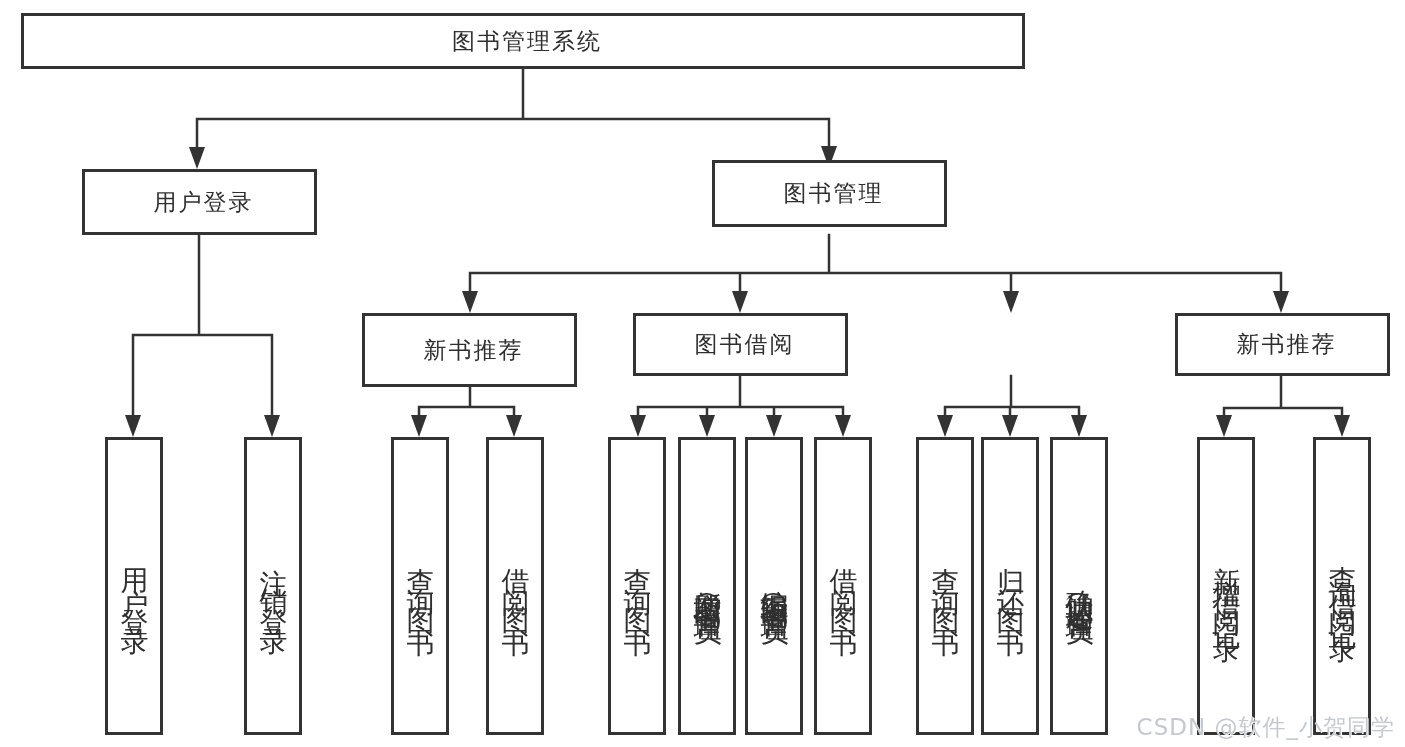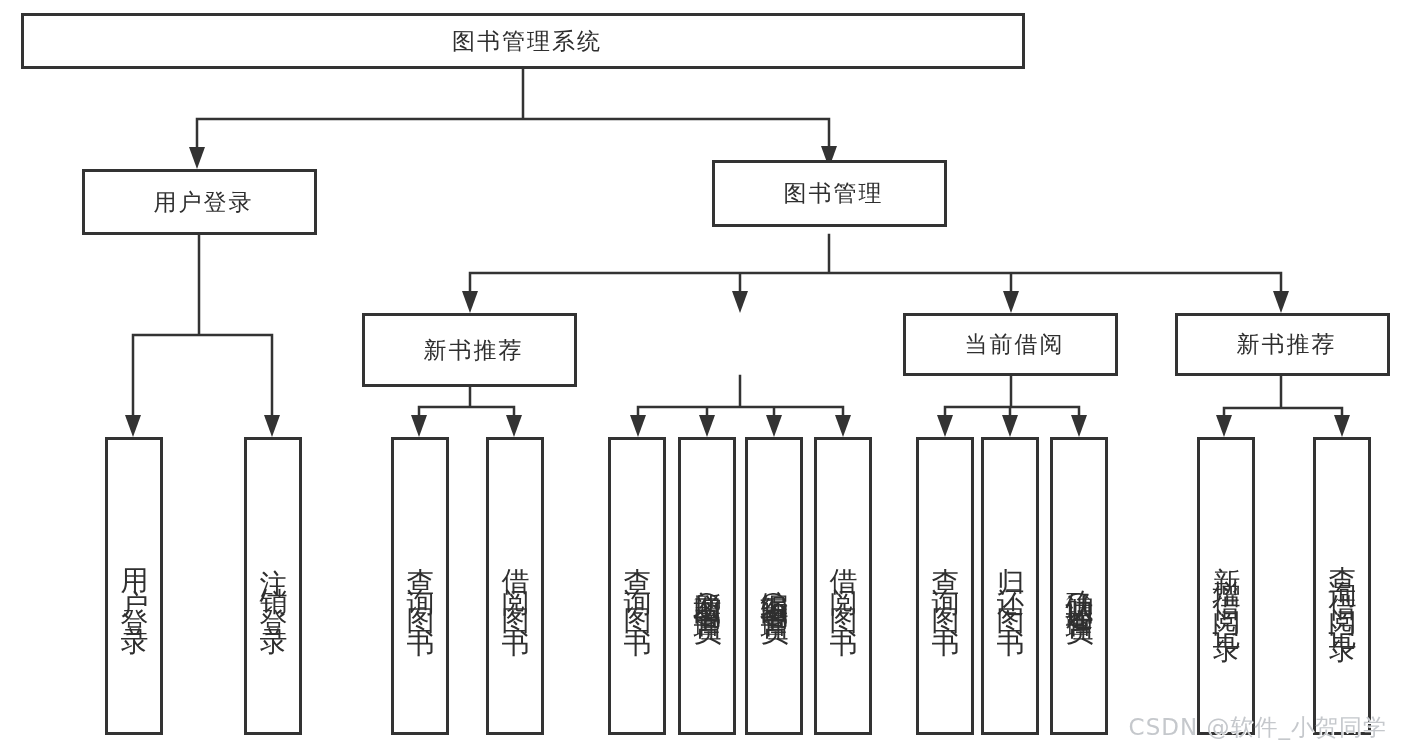--- a/index.html
+++ b/index.html
@@ -22,21 +22,21 @@
   .h-box{font-size:23px;letter-spacing:2px;line-height:1;padding-left:8px;}
   .v-box{padding:6px 0;}
   .v-label{
     writing-mode:vertical-rl;
     line-height:1;
     font-size:28px;
     white-space:nowrap;
   }
   .watermark{
     position:absolute;
-    right:18px;top:712px;
+    right:10px;top:712px;
     z-index:5;
     font-size:23px;
     letter-spacing:1px;
     color:#c5c8cc;
     text-shadow:1px 1px 0 #ffffff;
     white-space:nowrap;
   }
 </style>
 </head>
 <body>
@@ -83,22 +83,22 @@
   <div class="box h-box" style="left:82px;top:169px;width:235px;height:66px;">
     <span>用户登录</span>
   </div>
   <div class="box h-box" style="left:712px;top:160px;width:235px;height:67px;">
     <span>图书管理</span>
   </div>
 
   <div class="box h-box" style="left:362px;top:313px;width:215px;height:74px;">
     <span>新书推荐</span>
   </div>
-  <div class="box h-box" style="left:903px;top:313px;width:215px;height:63px;">
-    <span>当前借阅</span>
+  <div class="box h-box" style="left:633px;top:313px;width:215px;height:63px;">
+    <span>图书借阅</span>
   </div>
   <div class="box h-box" style="left:1175px;top:313px;width:215px;height:63px;">
     <span>新书推荐</span>
   </div>
 
   <div class="box v-box" style="left:105px;top:437px;width:58px;height:298px;">
     <span class="v-label" style="letter-spacing: 20px;">用户登录</span>
   </div>
   <div class="box v-box" style="left:244px;top:437px;width:58px;height:298px;">
     <span class="v-label" style="letter-spacing: 20px;">注销登录</span>

